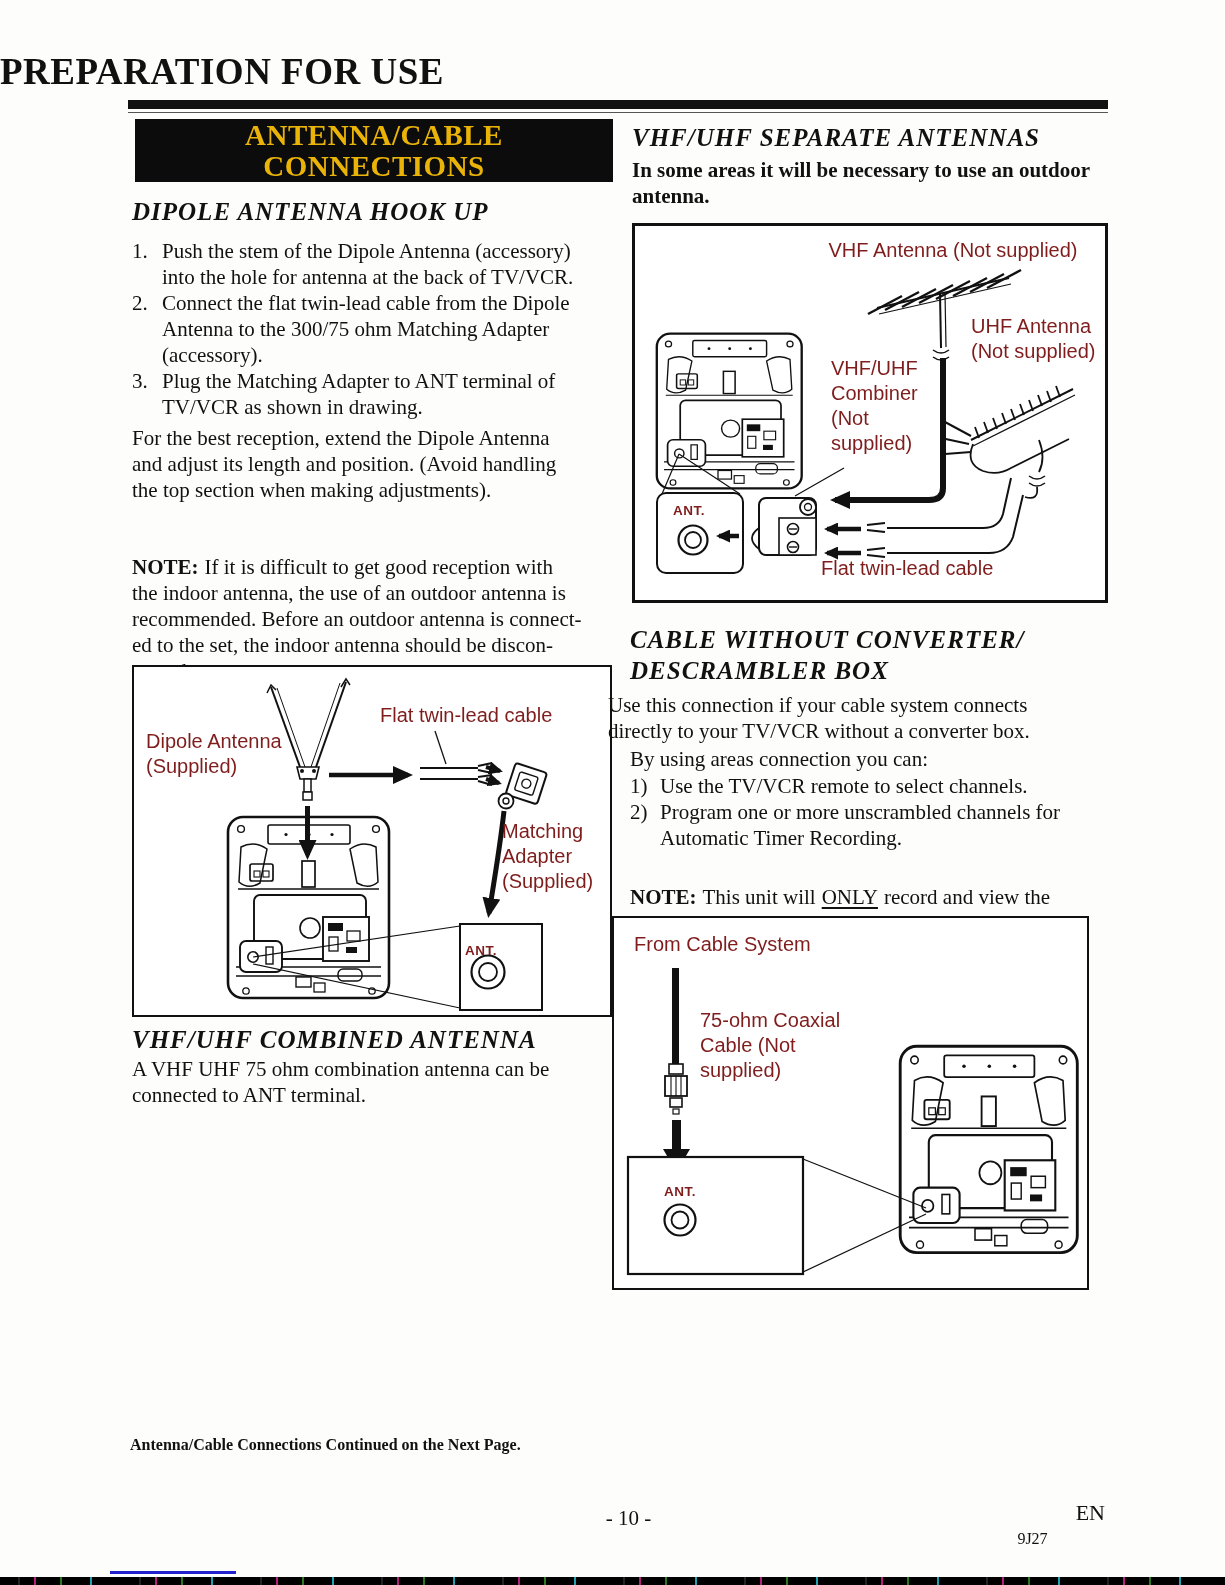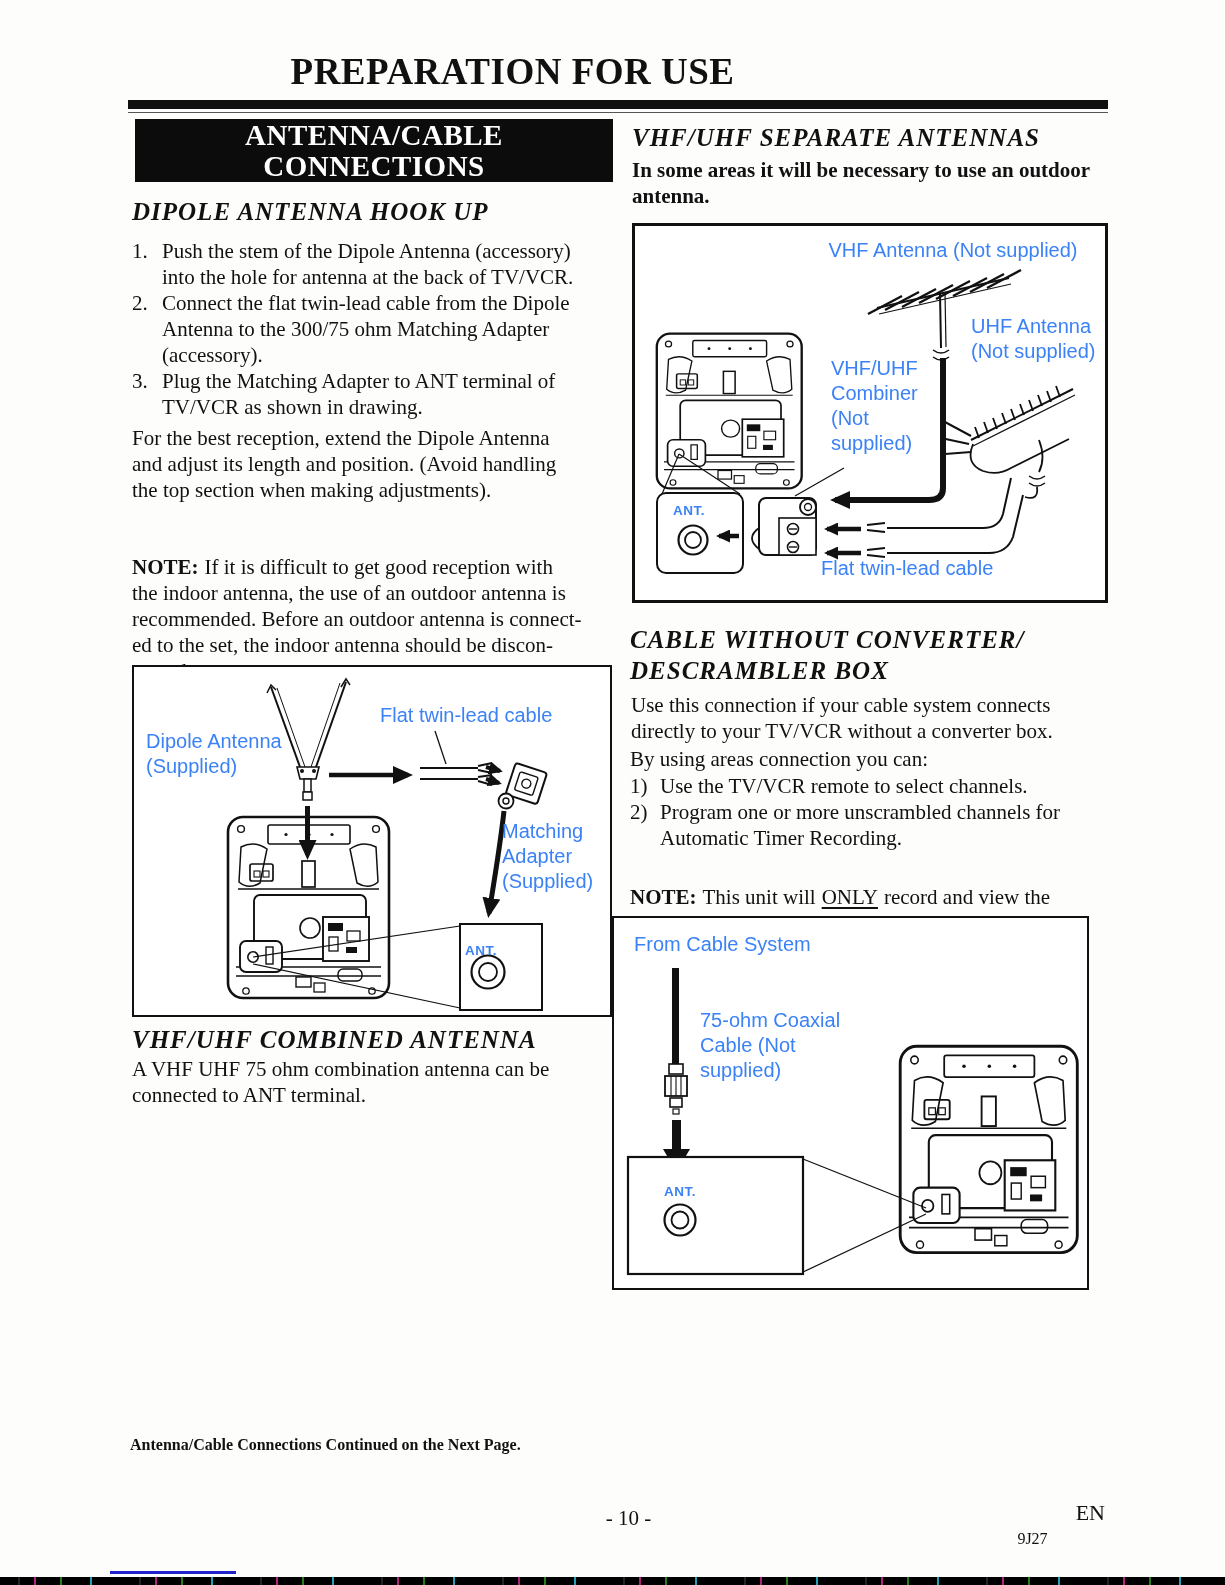--- a/index.html
+++ b/index.html
@@ -1,64 +1,64 @@
 <!DOCTYPE html>
 <html><head>
 <meta charset="utf-8">
 <style>
   html,body{margin:0;padding:0;background:#d9d9d9;}
   .page{position:relative;width:1225px;height:1585px;background:#fdfdfc;color:#111;
         font-family:"Liberation Serif",serif;overflow:hidden;margin:0 auto;}
   .prelines{white-space:pre-line;}
 
   
-  .title{position:absolute;left:0;top:50px;width:1025px;margin:0;text-align:center;
+  .title{position:absolute;left:0;top:50px;width:1025px;margin:0;text-align:left;
          font-size:37px;font-weight:bold;letter-spacing:.5px;}
   .title-rule{position:absolute;left:128px;top:100px;width:980px;height:9px;background:#111;}
   .title-rule2{position:absolute;left:128px;top:112px;width:980px;height:1px;background:#555;}
 
   .banner{position:absolute;left:135px;top:119px;width:478px;height:63px;background:#0c0c0c;
           display:flex;align-items:center;justify-content:center;}
-  .banner-text{color:#ffffff;font-weight:bold;font-size:29px;line-height:31px;text-align:center;
+  .banner-text{color:#eab308;font-weight:bold;font-size:29px;line-height:31px;text-align:center;
                letter-spacing:.5px;white-space:pre-line;}
 
   
   .subhead{position:absolute;margin:0;font-style:italic;font-weight:bold;font-size:25px;
            letter-spacing:1px;white-space:pre-line;}
   #h-dipole{left:132px;top:198px;}
   #h-combined{left:132px;top:1026px;}
   #h-separate{left:632px;top:124px;}
   #h-cable{left:630px;top:624px;line-height:31px;}
 
   .body-text{position:absolute;font-size:21px;line-height:26px;white-space:pre-line;}
   #tip{left:132px;top:425px;width:500px;}
   #note-left{left:132px;top:528px;width:500px;}
   #combined-body{left:132px;top:1056px;width:500px;}
   #separate-body{left:632px;top:157px;width:505px;font-weight:bold;}
-  #cable-para1{left:631px;top:692px;width:505px;}
+  #cable-para1{left:608px;top:692px;width:505px;}
   #cable-para2{left:630px;top:746px;width:505px;}
   #note-right{left:630px;top:858px;width:505px;}
 
   .steps{position:absolute;font-size:21px;line-height:26px;}
   #steps{left:132px;top:238px;width:500px;}
   #cable-items{left:630px;top:773px;width:505px;}
   .step{display:flex;}
   .step .num{flex:0 0 30px;}
   .step .txt{white-space:pre-line;}
   .bold-label{font-weight:bold;margin-right:6px;}
   .ul{text-decoration:underline;text-decoration-thickness:2px;text-underline-offset:3px;margin:0 6px;}
 
   
   .dbox{position:absolute;border:2px solid #111;background:#fff;}
   #d1{left:132px;top:665px;width:476px;height:348px;}
   #d2{left:632px;top:223px;width:470px;height:374px;border-width:3px;}
   #d3{left:612px;top:916px;width:473px;height:370px;}
   .art{position:absolute;left:0;top:0;width:100%;height:100%;}
   .dlabel{position:absolute;font-family:"Liberation Sans",sans-serif;font-size:20px;line-height:25px;
-          white-space:pre-line;color:#3b82f6;}
+          white-space:pre-line;color:#7f1d1d;}
   .antlabel{font-size:13.5px;letter-spacing:.5px;font-weight:bold;}
 
   
   #l-d1-flat{left:246px;top:36px;}
   #l-d1-dipole{left:12px;top:62px;}
   #l-d1-adapter{left:368px;top:152px;}
   #l-d1-ant{left:331px;top:271px;}
   
   #l-d2-vhf{left:168px;top:12px;width:300px;text-align:center;}
   #l-d2-uhf{left:336px;top:88px;}

